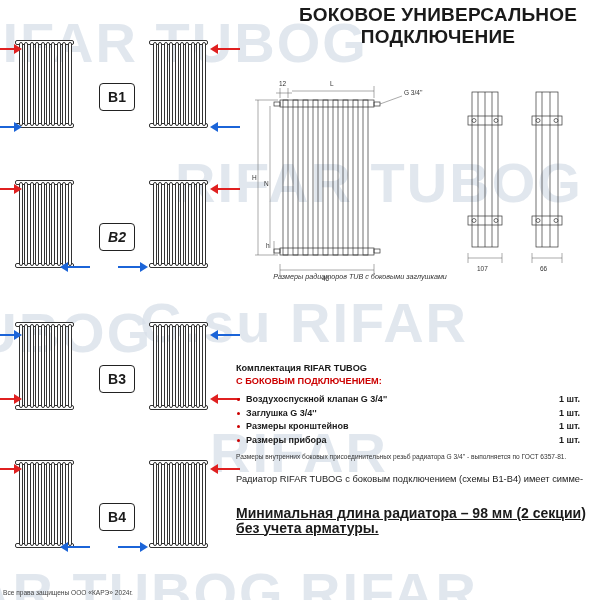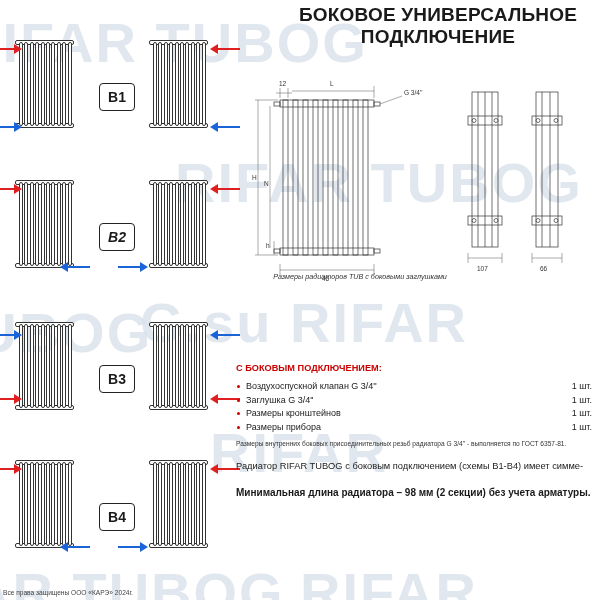--- a/index.html
+++ b/index.html
@@ -94,37 +94,37 @@
     position:absolute;left:252px;top:272px;width:216px;
     font-size:7.2px;font-style:italic;color:#333;text-align:center;
     z-index:2;
   }
   .side-view{position:absolute;left:452px;top:86px;width:145px;height:200px;z-index:2;}
 
   
   .textblock{position:absolute;left:236px;top:362px;width:356px;z-index:2;}
   .kit-title{font-size:9.2px;font-weight:bold;line-height:13px;}
   .kit-title .red{color:#cc0000;}
-  .kit-list{margin:5px 0 0 0;padding:0;list-style:none;}
+  .kit-list{margin:5px 12px 0 0;padding:0;list-style:none;font-weight:bold;}
   .kit-list li{
     position:relative;
     font-size:9px;line-height:13.5px;
     padding-left:10px;
   }
   .kit-list li .bullet{
     position:absolute;left:1px;top:5px;width:3px;height:3px;background:#cc0000;border-radius:50%;
   }
   .kit-list li .qty{position:absolute;right:0;top:0;font-size:9px;}
   .note-small{
     margin-top:5px;font-size:6.6px;color:#333;line-height:9px;
   }
   .para{
     margin-top:11px;font-size:9.3px;line-height:15.5px;text-align:left;
   }
-  .para2{margin-top:10px;font-size:10px;font-weight:bold;line-height:15px;}
+  .para2{margin-top:18px;font-size:14px;font-weight:bold;line-height:15px;text-decoration:underline;}
 
   .footer{
     position:absolute;left:3px;bottom:4px;font-size:6.6px;color:#444;z-index:3;
   }
 </style>
 </head>
 <body>
 
 <div class="watermark">
   <div class="wm-text wm1">RIFAR TUBOG</div>
@@ -432,20 +432,21 @@
     </g>
     <g font-family="Liberation Sans, sans-serif" font-size="6.5" fill="#333">
       <text x="25" y="185">107</text>
       <text x="88" y="185">66</text>
     </g>
   </svg>
 </div>
 
 <div class="textblock">
   <div class="kit-title">
+    <div>Комплектация RIFAR TUBOG</div>
     <div class="red">С БОКОВЫМ ПОДКЛЮЧЕНИЕМ:</div>
   </div>
 
   <ul class="kit-list">
     <li>
       <span class="bullet"></span>
       <span>Воздухоспускной клапан G 3/4''</span>
       <span class="qty">1 шт.</span>
     </li>
     <li>

